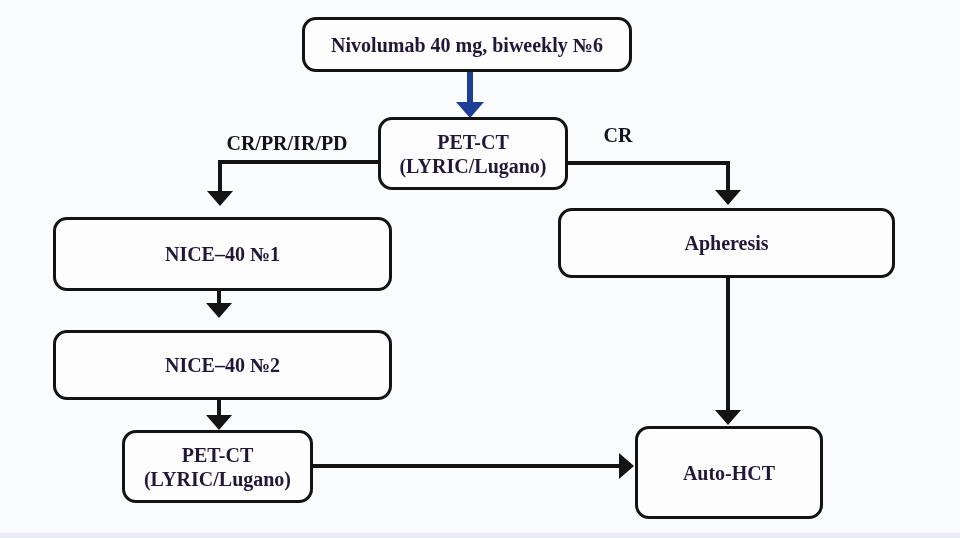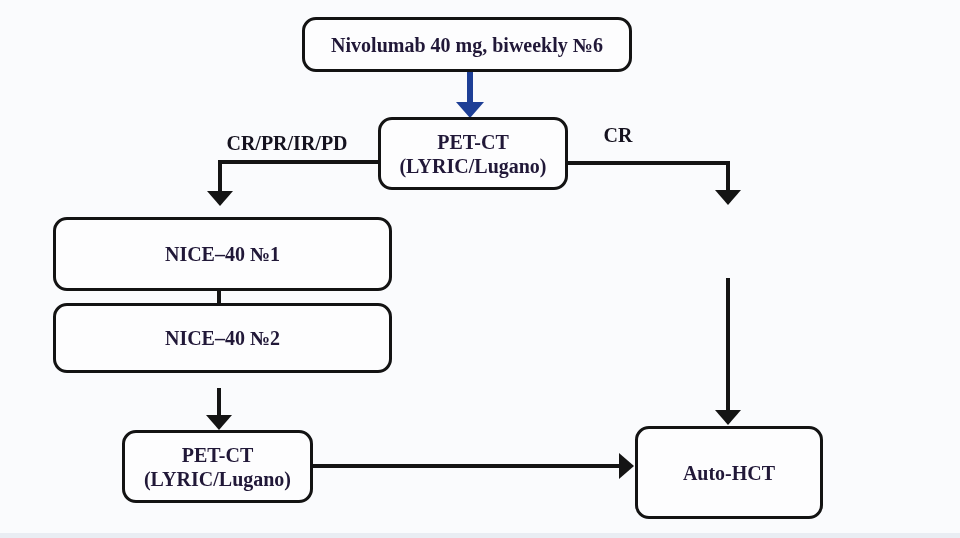--- a/index.html
+++ b/index.html
@@ -96,29 +96,32 @@
 
   <div class="node" style="left:378px;top:117px;width:190px;height:73px;">
     <span>PET-CT</span>
     <span>(LYRIC/Lugano)</span>
   </div>
 
   <div class="node" style="left:53px;top:209px;width:339px;height:74px;margin-top:8px;">
     <span>NICE–40 №1</span>
   </div>
 
-  <div class="node" style="left:53px;top:303px;width:339px;height:70px;">
+  <div class="node" style="left:53px;top:330px;width:339px;height:70px;">
     <span>NICE–40 №2</span>
   </div>
 
   <div class="node" style="left:122px;top:430px;width:191px;height:73px;">
     <span>PET-CT</span>
     <span>(LYRIC/Lugano)</span>
   </div>
 
+  <div class="node" style="left:558px;top:208px;width:337px;height:70px;">
+    <span>Apheresis</span>
+  </div>
 
   <div class="node" style="left:635px;top:426px;width:188px;height:93px;">
     <span>Auto-HCT</span>
   </div>
 
   <div class="edge-label" style="left:214px;top:132px;width:146px;">CR/PR/IR/PD</div>
 
   <div class="edge-label" style="left:596px;top:124px;width:44px;">CR</div>
 
   <div class="bottom-strip"></div>

